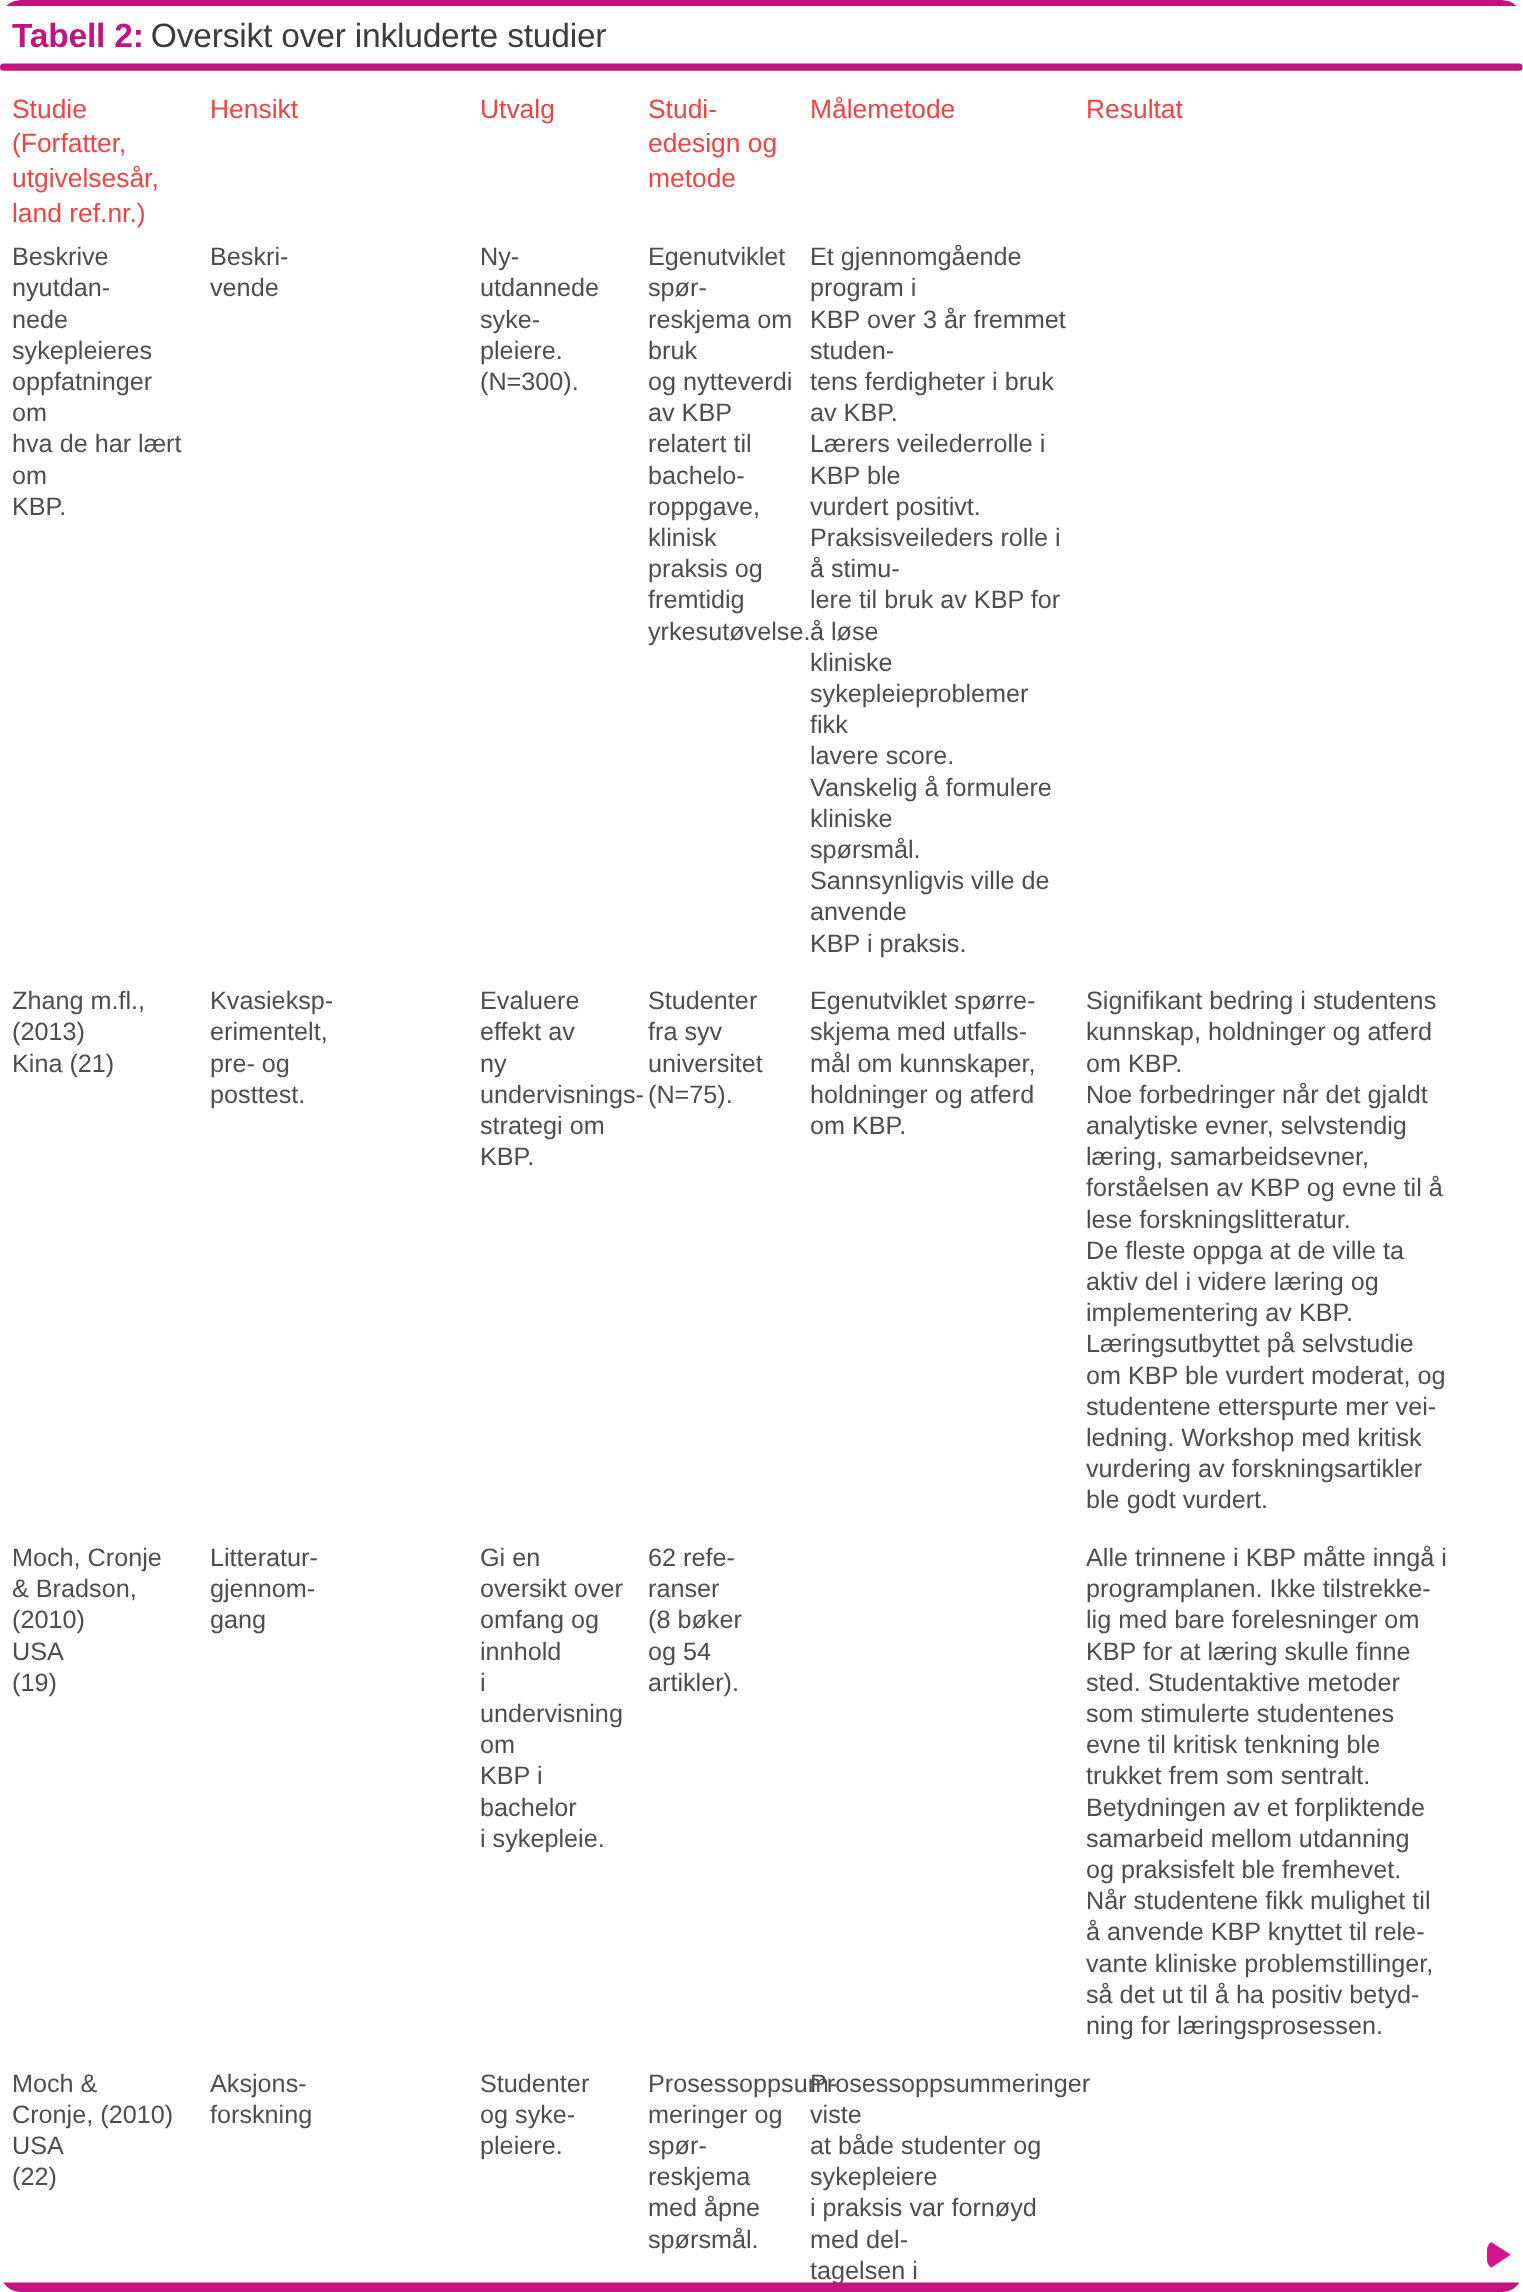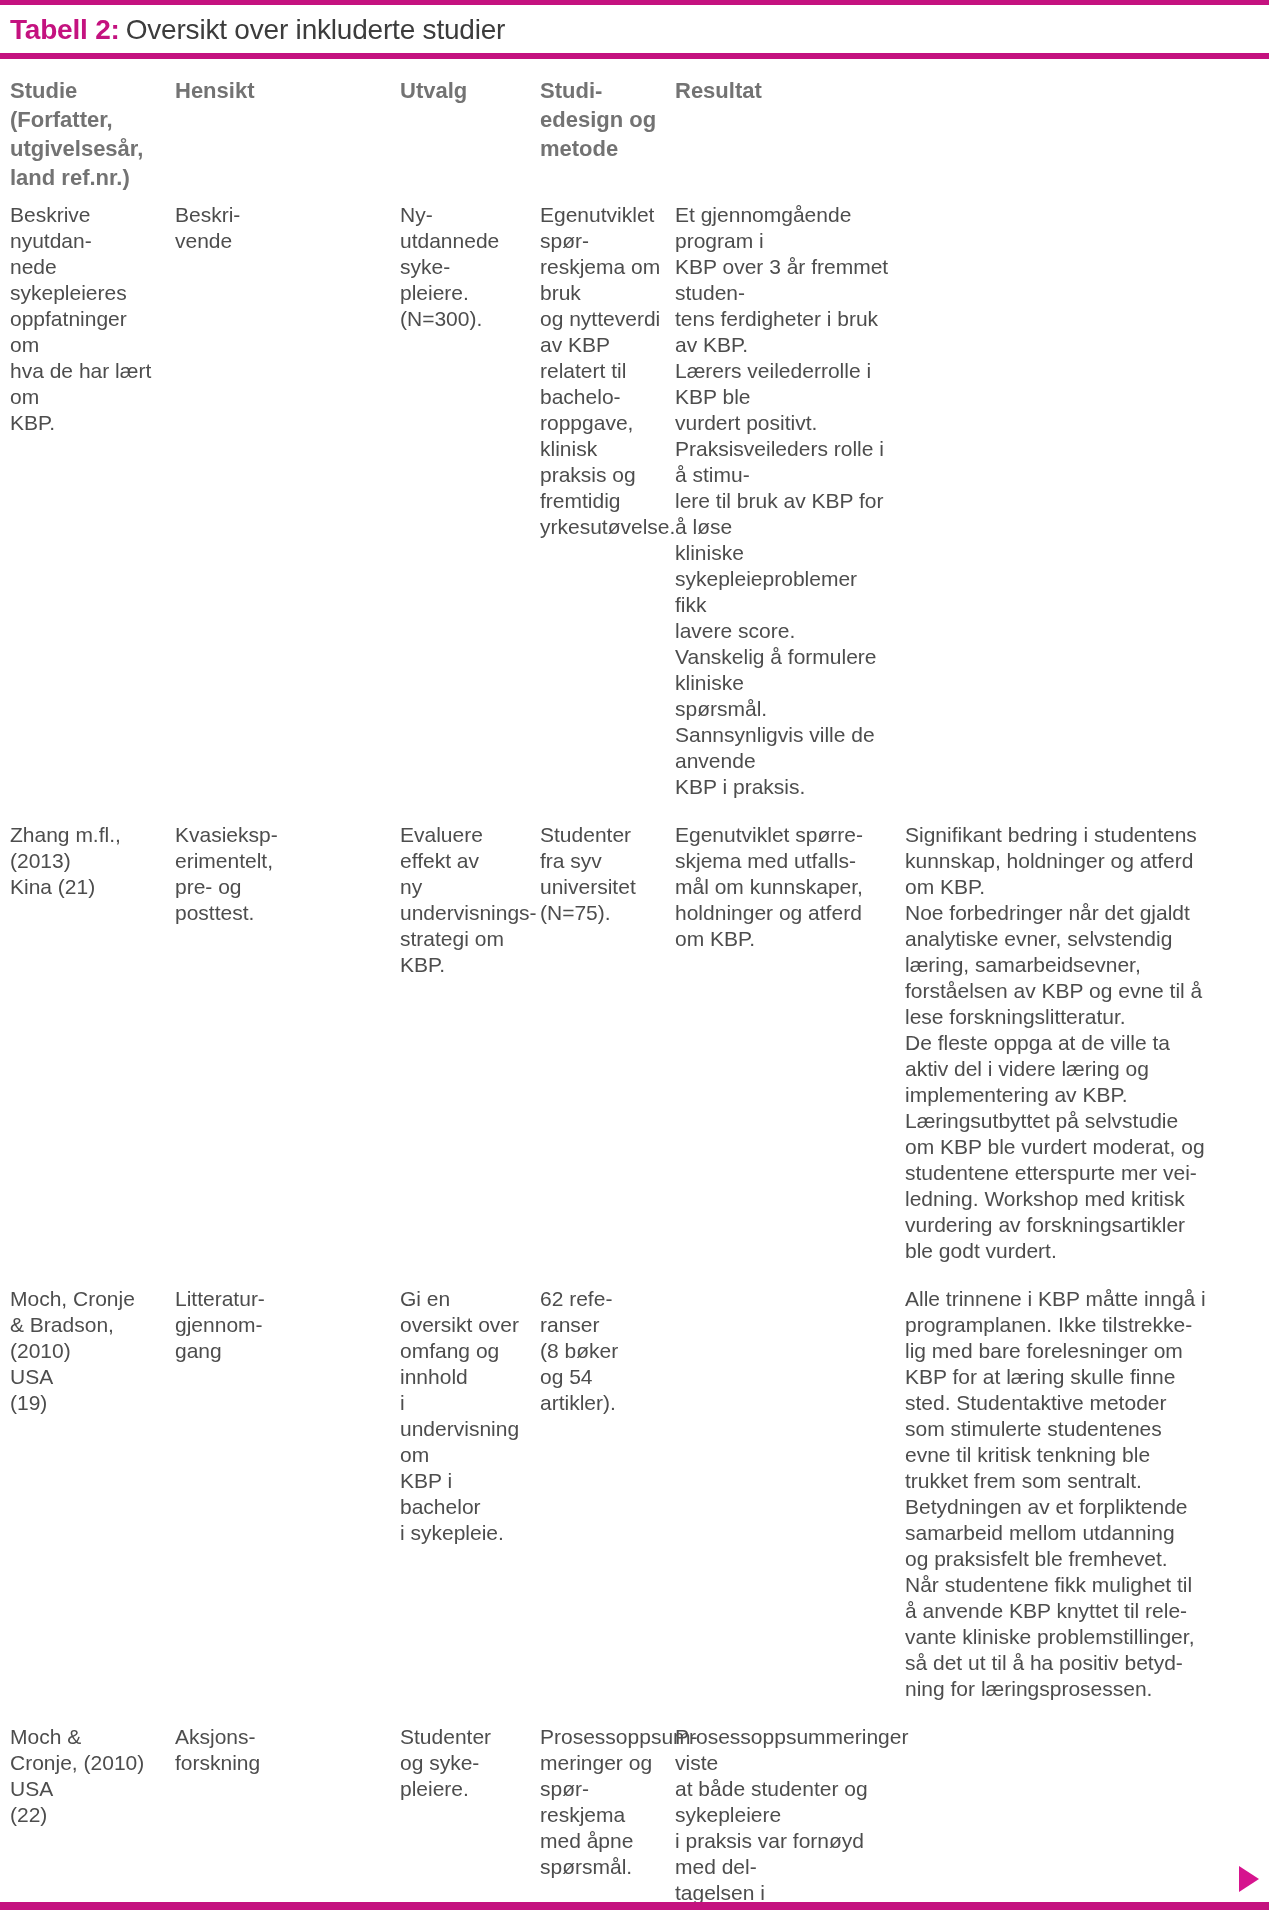--- a/index.html
+++ b/index.html
@@ -1,15 +1,15 @@
 <!DOCTYPE html>
 <html><head>
 <meta charset="utf-8">
 <style>
-  * { margin: 0; padding: 0; box-sizing: border-box; }
+  * { margin: 0; padding: 0; box-sizing: border-box; border-radius: 17px; }
   html, body { background: #ffffff; }
   .page {
     position: relative;
     width: 1269px;
     height: 1910px;
     margin: 0 auto;
     background: #ffffff;
     font-family: "Liberation Sans", sans-serif;
     overflow: hidden;
   }
@@ -47,22 +47,22 @@
   }
   .row.header-row { margin-bottom: 10px; }
   .cell {
     white-space: pre-line;
     color: #4d4d4d;
     font-size: 21px;
     line-height: 26px;
     padding-right: 14px;
   }
   .cell.h {
-    color: #737373;
-    font-weight: bold;
+    color: #ef4444;
+    font-weight: normal;
     font-size: 22px;
     line-height: 29px;
   }
   .continue-arrow {
     position: absolute;
     right: 10px;
     bottom: 18px;
     width: 0;
     height: 0;
     border-top: 13px solid transparent;
@@ -96,20 +96,21 @@
     <div class="row header-row">
       <div class="cell h">Studie
 (Forfatter,
 utgivelsesår,
 land ref.nr.)</div>
       <div class="cell h">Hensikt</div>
       <div class="cell h">Utvalg</div>
       <div class="cell h">Studi-
 edesign og
 metode</div>
+      <div class="cell h">Målemetode</div>
       <div class="cell h">Resultat</div>
     </div>
 
     <div class="row">
       <div class="cell">Beskrive nyutdan-
 nede sykepleieres
 oppfatninger om
 hva de har lært om
 KBP.</div>
       <div class="cell">Beskri-

